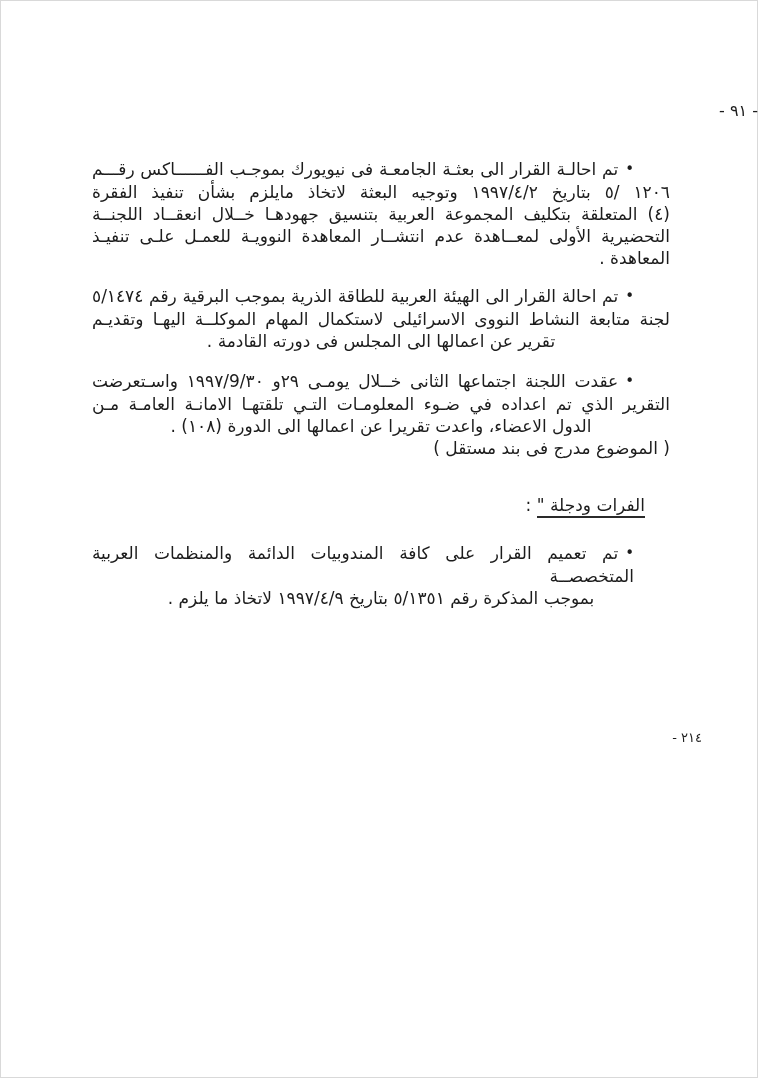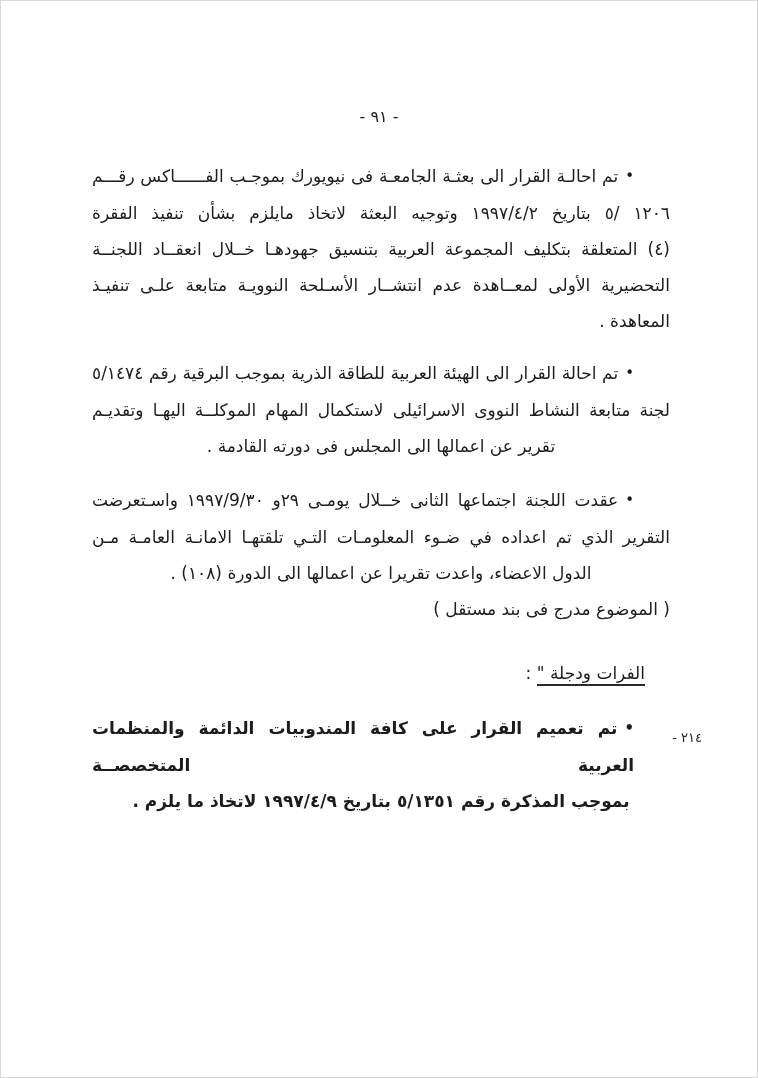--- a/index.html
+++ b/index.html
@@ -6,49 +6,48 @@
   .page{
     position:relative;
     width:758px;height:1078px;
     background:#ffffff;
     font-family:"DejaVu Sans", sans-serif;
     color:#1c1c1c;
     overflow:hidden;
     box-shadow:0 0 0 1px #d9d9d9 inset;
   }
   .pagenum{
-    position:absolute;top:107px;left:0;right:0;
-    text-align:center;
+    position:absolute;top:101px;left:0;right:0;
     font-size:16px;
     letter-spacing:2px;
   }
   .content{
     position:absolute;top:158px;right:88px;left:92px;
   }
   .line{
     font-size:17px;
-    line-height:36px;
+    line-height:22px;
     white-space:normal;
   }
   .justify{text-align:justify;text-align-last:justify;}
   .right{}
   .center{text-align:center;}
   .left{text-align:right;}
   .first{padding-right:36px;}
   .bullet{
     display:inline-block;
     margin-left:7px;
     font-size:15px;
     transform:translateY(-1px);
   }
   .para{margin:0;}
   .p2{margin-top:16px;}
   .p3{margin-top:18px;}
   .item{margin-top:28px;position:relative;}
-  .p4{margin-top:20px;font-weight:bold;}
+  .p4{margin-top:20px;}
   .item-number{
     position:absolute;
     top:719px;right:56px;
     font-size:13px;line-height:38px;
   }
   .heading{margin-left:0;margin-right:25px;}
   .hline{
     font-size:17px;line-height:35px;
   }
   .h1{
@@ -74,21 +73,21 @@
   <div class="pagenum">- ٩١ -</div>
 
   <div class="item-number">٢١٤ -</div>
 
   <div class="content">
 
     <div class="para p1">
       <div class="line justify first"><span class="bullet">•</span><span>تم احالـة القرار الى بعثـة الجامعـة فى نيويورك بموجـب الفــــــاكس رقـــم</span></div>
       <div class="line justify">١٢٠٦ /٥ بتاريخ ١٩٩٧/٤/٢ وتوجيه البعثة لاتخاذ مايلزم بشأن تنفيذ الفقرة</div>
       <div class="line justify">(٤) المتعلقة بتكليف المجموعة العربية بتنسيق جهودهـا خــلال انعقــاد اللجنــة</div>
-      <div class="line justify">التحضيرية الأولى لمعــاهدة عدم انتشــار الأسـلحة النوويـة متابعة علـى تنفيـذ</div>
+      <div class="line justify">التحضيرية الأولى لمعــاهدة عدم انتشــار المعاهدة النوويـة للعمـل علـى تنفيـذ</div>
       <div class="line right">المعاهدة .</div>
     </div>
 
     <div class="para p2">
       <div class="line justify first"><span class="bullet">•</span><span>تم احالة القرار الى الهيئة العربية للطاقة الذرية بموجب البرقية رقم ٥/١٤٧٤</span></div>
       <div class="line justify">لجنة متابعة النشاط النووى الاسرائيلى لاستكمال المهام الموكلــة اليهـا وتقديـم</div>
       <div class="line center">تقرير عن اعمالها الى المجلس فى دورته القادمة .</div>
     </div>
 
     <div class="para p3">

